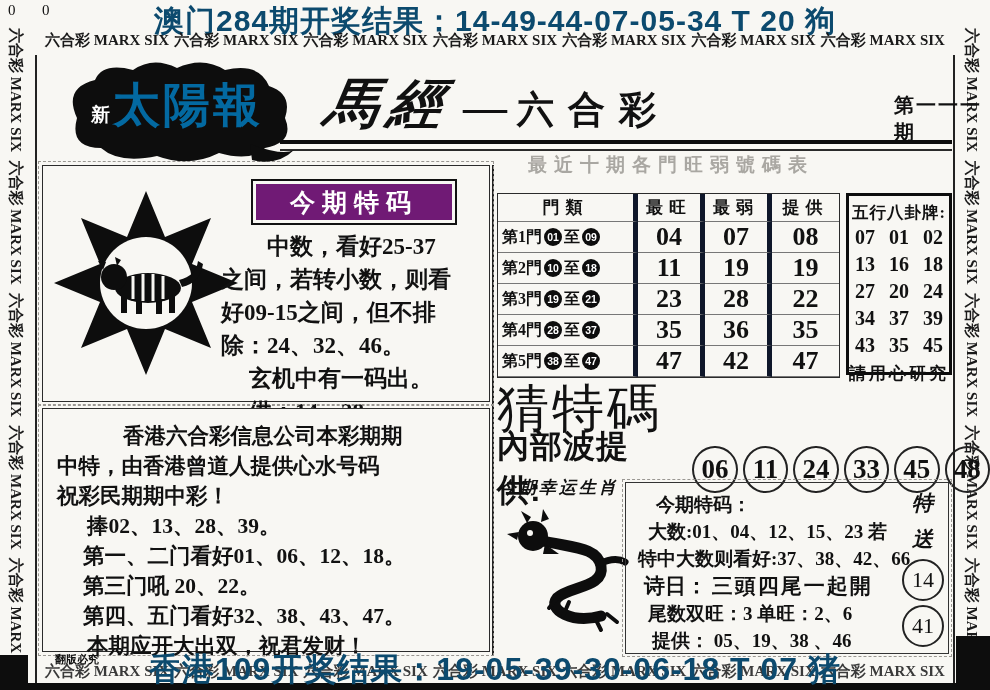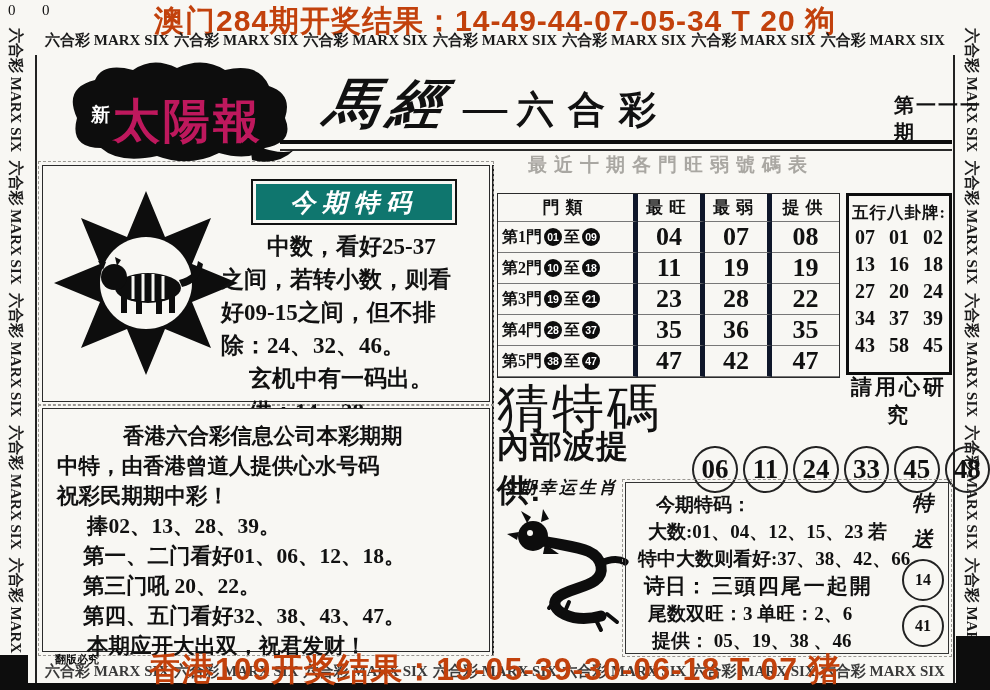--- a/index.html
+++ b/index.html
@@ -1,30 +1,30 @@
 <!DOCTYPE html>
 <html><head>
 <meta charset="utf-8">
 <style>
   html,body{margin:0;padding:0;background:#d8d6d0;}
   .page{position:relative;width:990px;height:690px;background:#f8f7f3;overflow:hidden;
         font-family:"Liberation Serif","DejaVu Serif",serif;color:#111;}
   .abs{position:absolute;}
   
   .big-head{left:0;right:0;text-align:center;font-weight:900;font-size:30px;letter-spacing:1px;
-            font-family:"Liberation Sans","DejaVu Sans",sans-serif;color:#c2410c;white-space:nowrap;}
+            font-family:"Liberation Sans","DejaVu Sans",sans-serif;color:#0c4a6e;white-space:nowrap;}
   .marx-row{left:45px;right:45px;display:flex;justify-content:space-between;
             font-weight:700;font-size:15px;color:#1a1a1a;white-space:nowrap;}
   .v-strip{width:654px;height:30px;display:flex;justify-content:space-between;align-items:center;
            transform:rotate(90deg);font-weight:700;font-size:15px;color:#1a1a1a;white-space:nowrap;}
   .edge-line{width:1.5px;background:#222;}
   
   .blob{left:55px;top:58px;width:240px;height:110px;z-index:3;}
   .blob .nm-new{position:absolute;left:36px;top:44px;color:#fff;font-size:19px;font-weight:700;}
-  .blob .nm-main{position:absolute;left:58px;top:32px;color:#be185d;font-size:47px;font-weight:900;
+  .blob .nm-main{position:absolute;left:58px;top:16px;color:#0369a1;font-size:47px;font-weight:900;
                  letter-spacing:3px;font-family:"Liberation Serif","DejaVu Serif",serif;}
   .mast-title{left:325px;top:68px;display:flex;align-items:baseline;gap:10px;z-index:2;}
   .mast-main{font-size:54px;font-weight:900;font-style:italic;transform:skewX(-10deg);letter-spacing:10px;}
   .mast-dash{font-size:44px;font-weight:900;}
   .mast-sub{font-size:37px;font-weight:700;letter-spacing:14px;}
   .issue{left:894px;top:92px;font-size:20px;font-weight:700;letter-spacing:2px;}
   .rule-thick{left:280px;right:38px;top:140px;height:4px;background:#0c0c0c;}
   .rule-thin{left:280px;right:38px;top:149px;height:1.5px;background:#2a2a2a;}
   .ornate{left:528px;top:152px;width:340px;color:#a9a7a2;font-weight:700;font-size:19px;
           letter-spacing:7px;white-space:nowrap;}
@@ -40,39 +40,39 @@
   .stats .hdr{height:27px;font-size:17px;font-weight:700;letter-spacing:6px;}
   .stats .val{height:30px;font-size:26px;font-weight:700;}
   .stats .door{justify-content:flex-start;padding-left:4px;font-size:16px;font-weight:700;gap:2px;white-space:nowrap;}
   .dot{display:inline-flex;width:18px;height:18px;border-radius:50%;background:#0d0d0d;color:#fff;
        font-size:10.5px;font-weight:700;align-items:center;justify-content:center;
        font-family:"Liberation Sans","DejaVu Sans",sans-serif;}
   
   .bagua{border:3px solid #0d0d0d;text-align:center;padding-top:6px;}
   .bagua .t{font-size:16.5px;font-weight:700;letter-spacing:1px;}
   .bagua .r{font-size:20px;font-weight:700;word-spacing:9px;line-height:27px;}
-  .bagua .f{font-size:21px;font-weight:700;letter-spacing:3px;margin-top:14px;}
+  .bagua .f{font-size:17px;font-weight:700;letter-spacing:3px;margin-top:3px;}
   .guess-head{font-size:52px;font-weight:400;letter-spacing:3px;
               font-family:"Liberation Sans","DejaVu Sans",sans-serif;}
   .guess-box{border:1.5px solid #333;outline:1px dashed #9a9792;outline-offset:2px;
              text-align:center;font-size:26px;font-weight:700;letter-spacing:13px;line-height:46px;white-space:nowrap;}
   .wave{display:flex;align-items:center;gap:5px;}
   .wave .lbl{font-size:32px;font-weight:900;font-family:"Liberation Sans","DejaVu Sans",sans-serif;
              letter-spacing:1px;margin-right:20px;}
   .circ{width:43px;height:43px;border:2.5px solid #222;border-radius:50%;display:flex;
         align-items:center;justify-content:center;font-size:27px;font-weight:700;}
   .zodiac-note{font-size:17px;font-weight:700;font-style:italic;letter-spacing:3px;}
   
   .spec{border:1.5px solid #333;outline:1px dashed #9a9792;outline-offset:2px;}
   .spec .ln{font-size:19px;font-weight:700;line-height:27px;white-space:nowrap;}
   .spec .poem-lbl{font-size:21px;font-weight:900;font-family:"Liberation Sans","DejaVu Sans",sans-serif;}
   .spec .poem-tx{font-size:21px;font-weight:700;letter-spacing:2px;}
   .send-ch{font-size:21px;font-weight:700;font-style:italic;}
   .send-circ{width:38px;height:38px;border:2px solid #222;border-radius:50%;display:flex;
-             align-items:center;justify-content:center;font-size:16px;font-weight:700;text-align:right;}
+             align-items:center;justify-content:center;font-size:22px;font-weight:400;text-align:right;}
   .pub{font-size:17px;font-weight:700;}
   .pub small{font-size:11px;font-weight:700;margin-left:8px;}
   .tiny{font-size:11px;font-weight:700;}
   .blk{background:#0d0d0d;}
 </style>
 </head>
 <body>
 
 <div class="page">
 
@@ -140,21 +140,21 @@
         <path d="M66,78 l-2,-9 6,3 z"></path>
         <rect x="70" y="108" width="6" height="17"></rect>
         <rect x="85" y="110" width="6" height="16"></rect>
         <rect x="105" y="110" width="6" height="16"></rect>
         <rect x="118" y="108" width="6" height="17"></rect>
         <path d="M128,92 q17,-4 19,-19 l5,3 q-3,19 -21,23 z"></path>
       </g>
       <path stroke="#f8f7f3" stroke-width="3" fill="none" d="M82,88 v23 M92,86 v27 M102,86 v27 M112,88 v23"></path>
     </svg>
     <div class="abs" style="left:208px;top:13px;width:206px;height:46px;border:2px solid #111;padding:3px;box-sizing:border-box;">
-      <div style="background:#0f766e;color:#fff;width:100%;height:100%;display:flex;align-items:center;justify-content:center;font-size:25px;font-weight:700;letter-spacing:7px;font-style:italic;">今期特码</div>
+      <div style="background:#701a75;color:#fff;width:100%;height:100%;display:flex;align-items:center;justify-content:center;font-size:25px;font-weight:700;letter-spacing:7px;">今期特码</div>
     </div>
     <div class="abs tip-lines" style="left:178px;top:64px;width:262px;">
       <div style="padding-left:46px;">中数，看好25-37</div>
       <div>之间，若转小数，则看</div>
       <div>好09-15之间，但不排</div>
       <div>除：24、32、46。</div>
       <div style="padding-left:28px;">玄机中有一码出。</div>
       <div style="padding-left:28px;">供：14、38</div>
     </div>
   </div>
@@ -228,21 +228,21 @@
     <div class="c val">42</div>
     <div class="c val">47</div>
   </div>
 
   <div class="abs bagua" style="left:846px;top:193px;width:106px;height:182px;box-sizing:border-box;">
     <div class="t">五行八卦牌:</div>
     <div class="r">07 01 02</div>
     <div class="r">13 16 18</div>
     <div class="r">27 20 24</div>
     <div class="r">34 37 39</div>
-    <div class="r">43 58 45</div>
+    <div class="r">43 35 45</div>
     <div class="f">請用心研究</div>
   </div>
 
   <div class="abs guess-head" style="left:497px;top:374px;">猜特碼</div>
 
   <div class="abs wave" style="left:497px;top:425px;">
     <span class="lbl">內部波提供:</span>
     <span class="circ">06</span>
     <span class="circ">11</span>
     <span class="circ">24</span>

